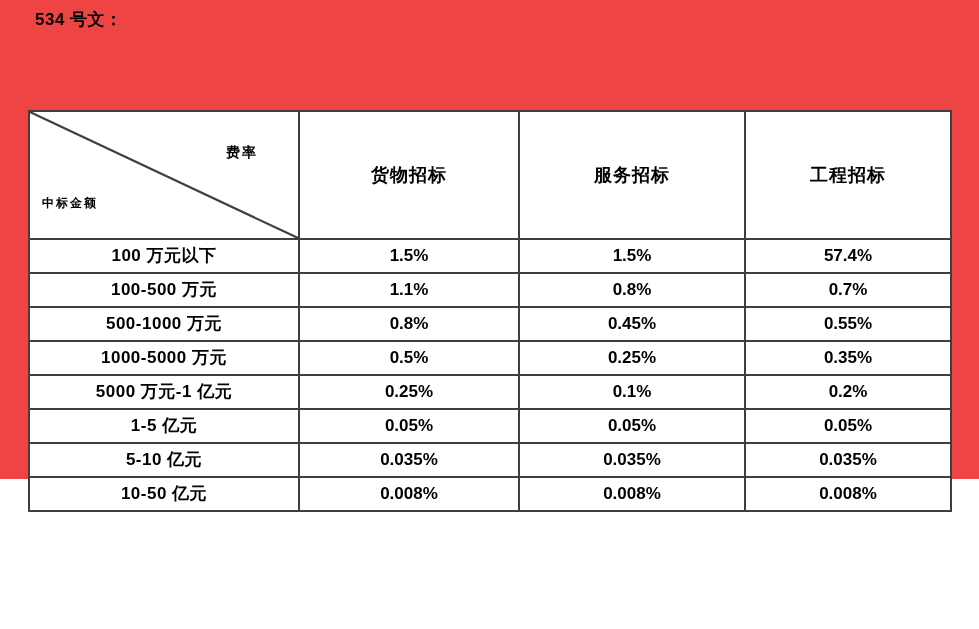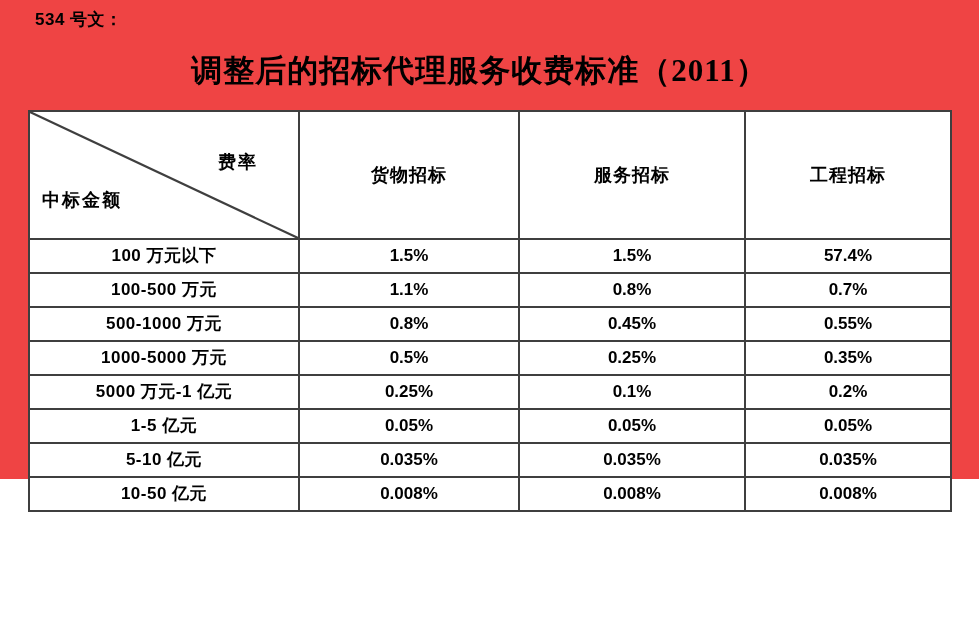--- a/index.html
+++ b/index.html
@@ -73,44 +73,43 @@
     padding: 0;
   }
   .corner-cell svg.diag {
     position: absolute;
     left: 0; top: 0;
     width: 100%; height: 100%;
     display: block;
   }
   .corner-top {
     position: absolute;
-    right: 40px; top: 38px;
-    font-size: 18px;
+    right: 40px; top: 32px;
+    font-size: 14px;
     font-weight: bold;
     font-family: "Liberation Serif", "DejaVu Serif", serif;
     letter-spacing: 2px;
     margin-left: 24px;
   }
   .corner-bottom {
     position: absolute;
     left: 12px; bottom: 26px;
-    font-size: 18px;
+    font-size: 12px;
     font-weight: bold;
     font-family: "Liberation Serif", "DejaVu Serif", serif;
     letter-spacing: 2px;
   }
 </style>
 </head>
 <body>
 
 <div class="page">
 
   <div class="doc-label">534 号文：</div>
 
-  <div class="title">调整后的招标代理服务收费标准（2011）</div>
 
   <table class="fee-table">
     <colgroup>
       <col class="c1">
         <col class="c2">
         <col class="c3">
         <col class="c4">
     </colgroup>
     <thead>
       <tr>

